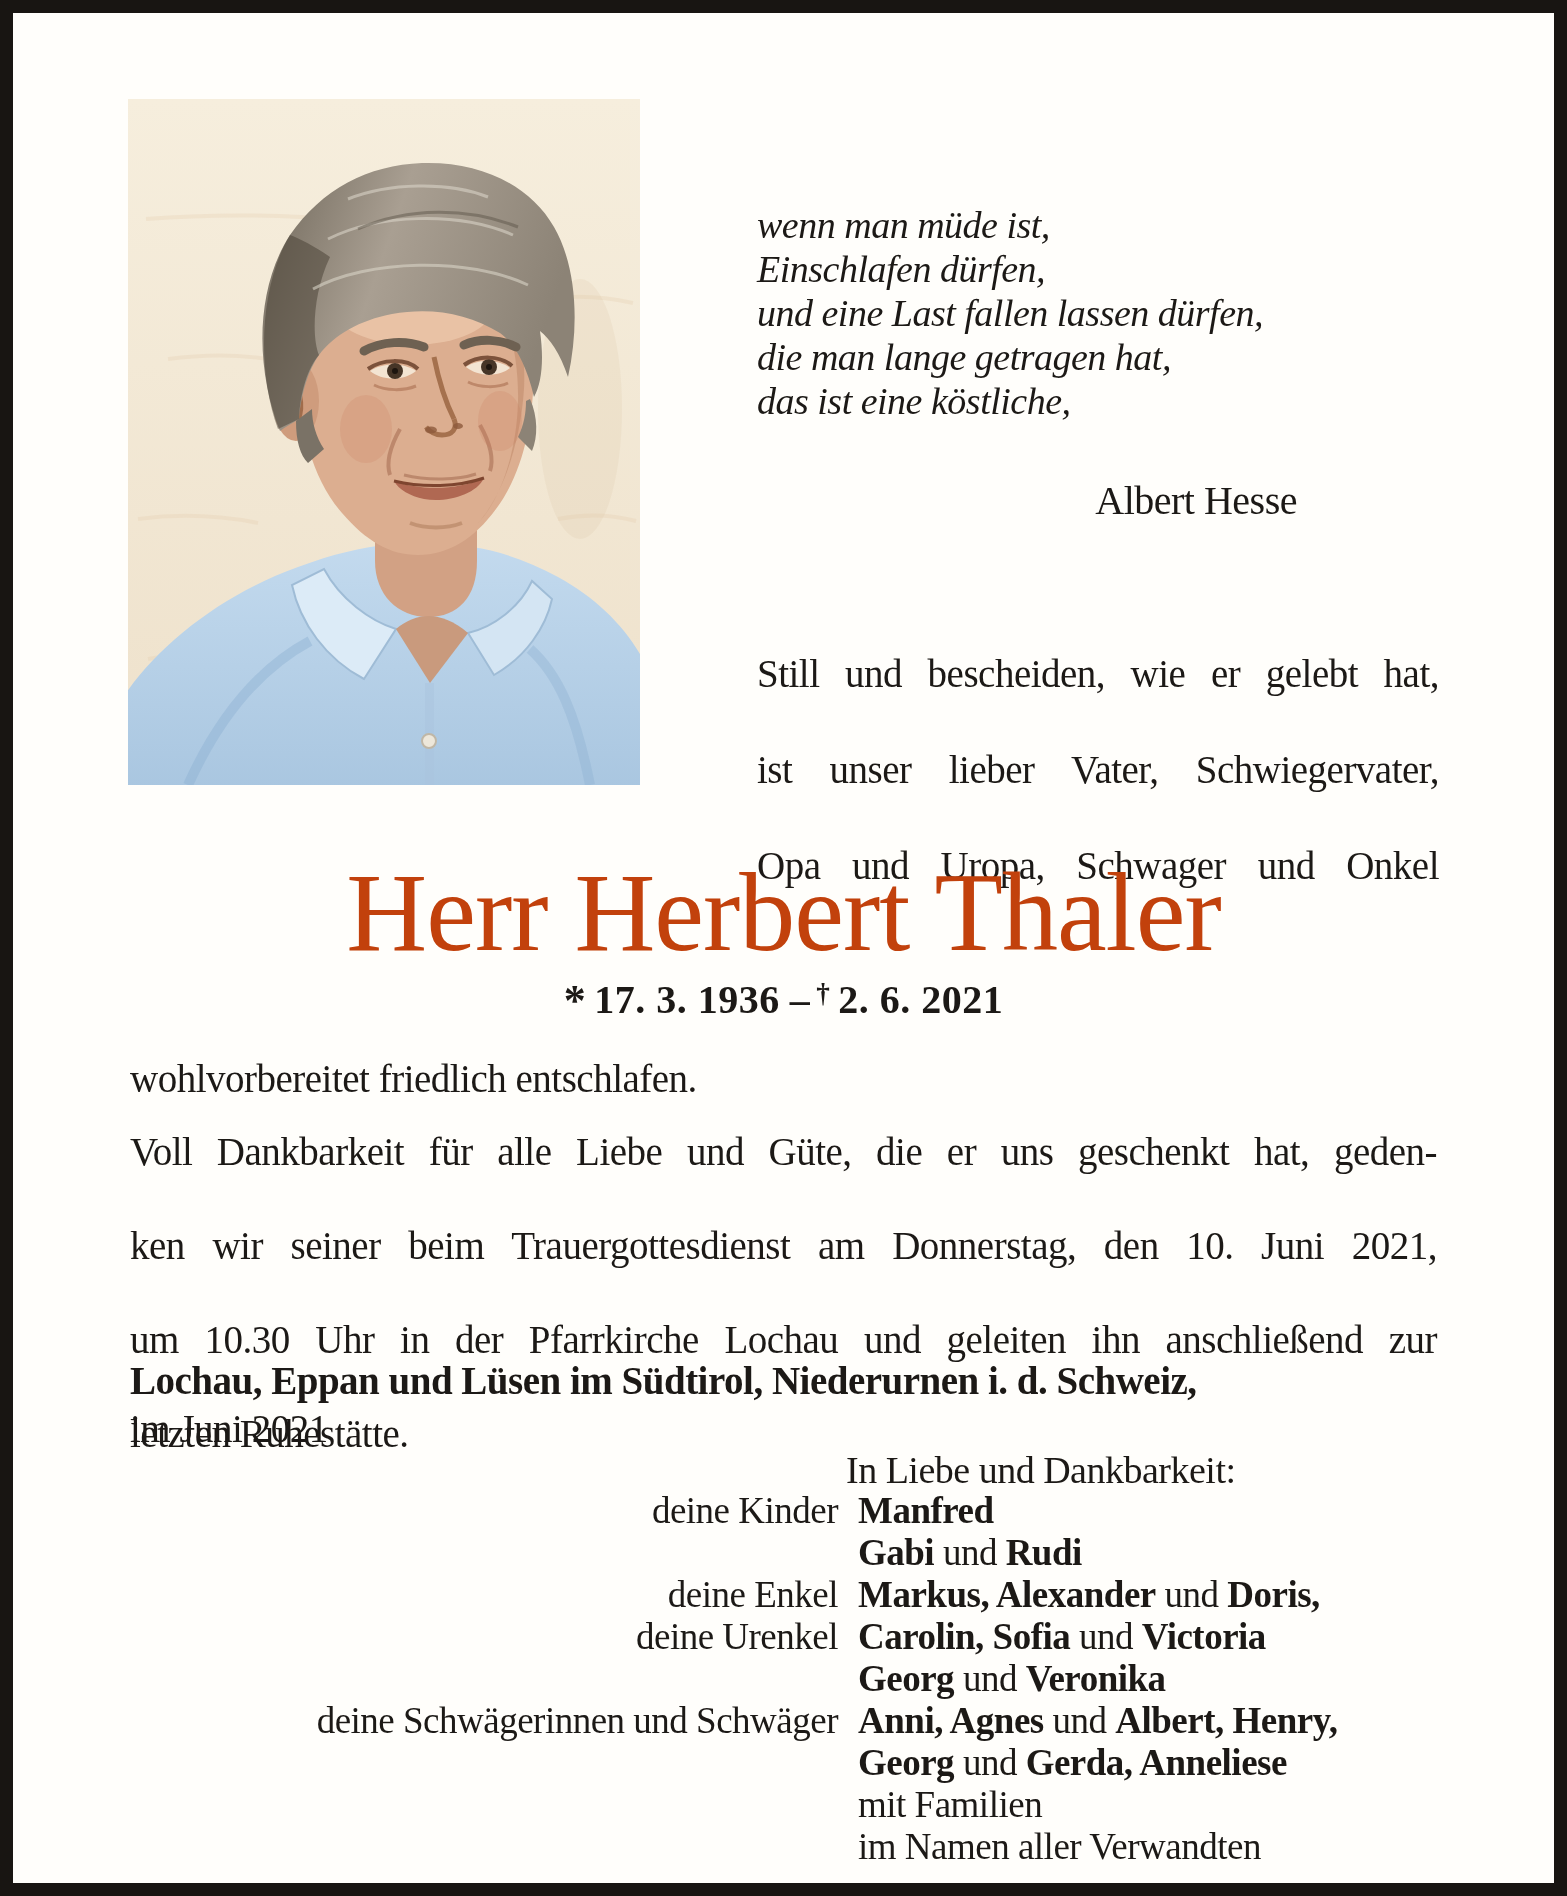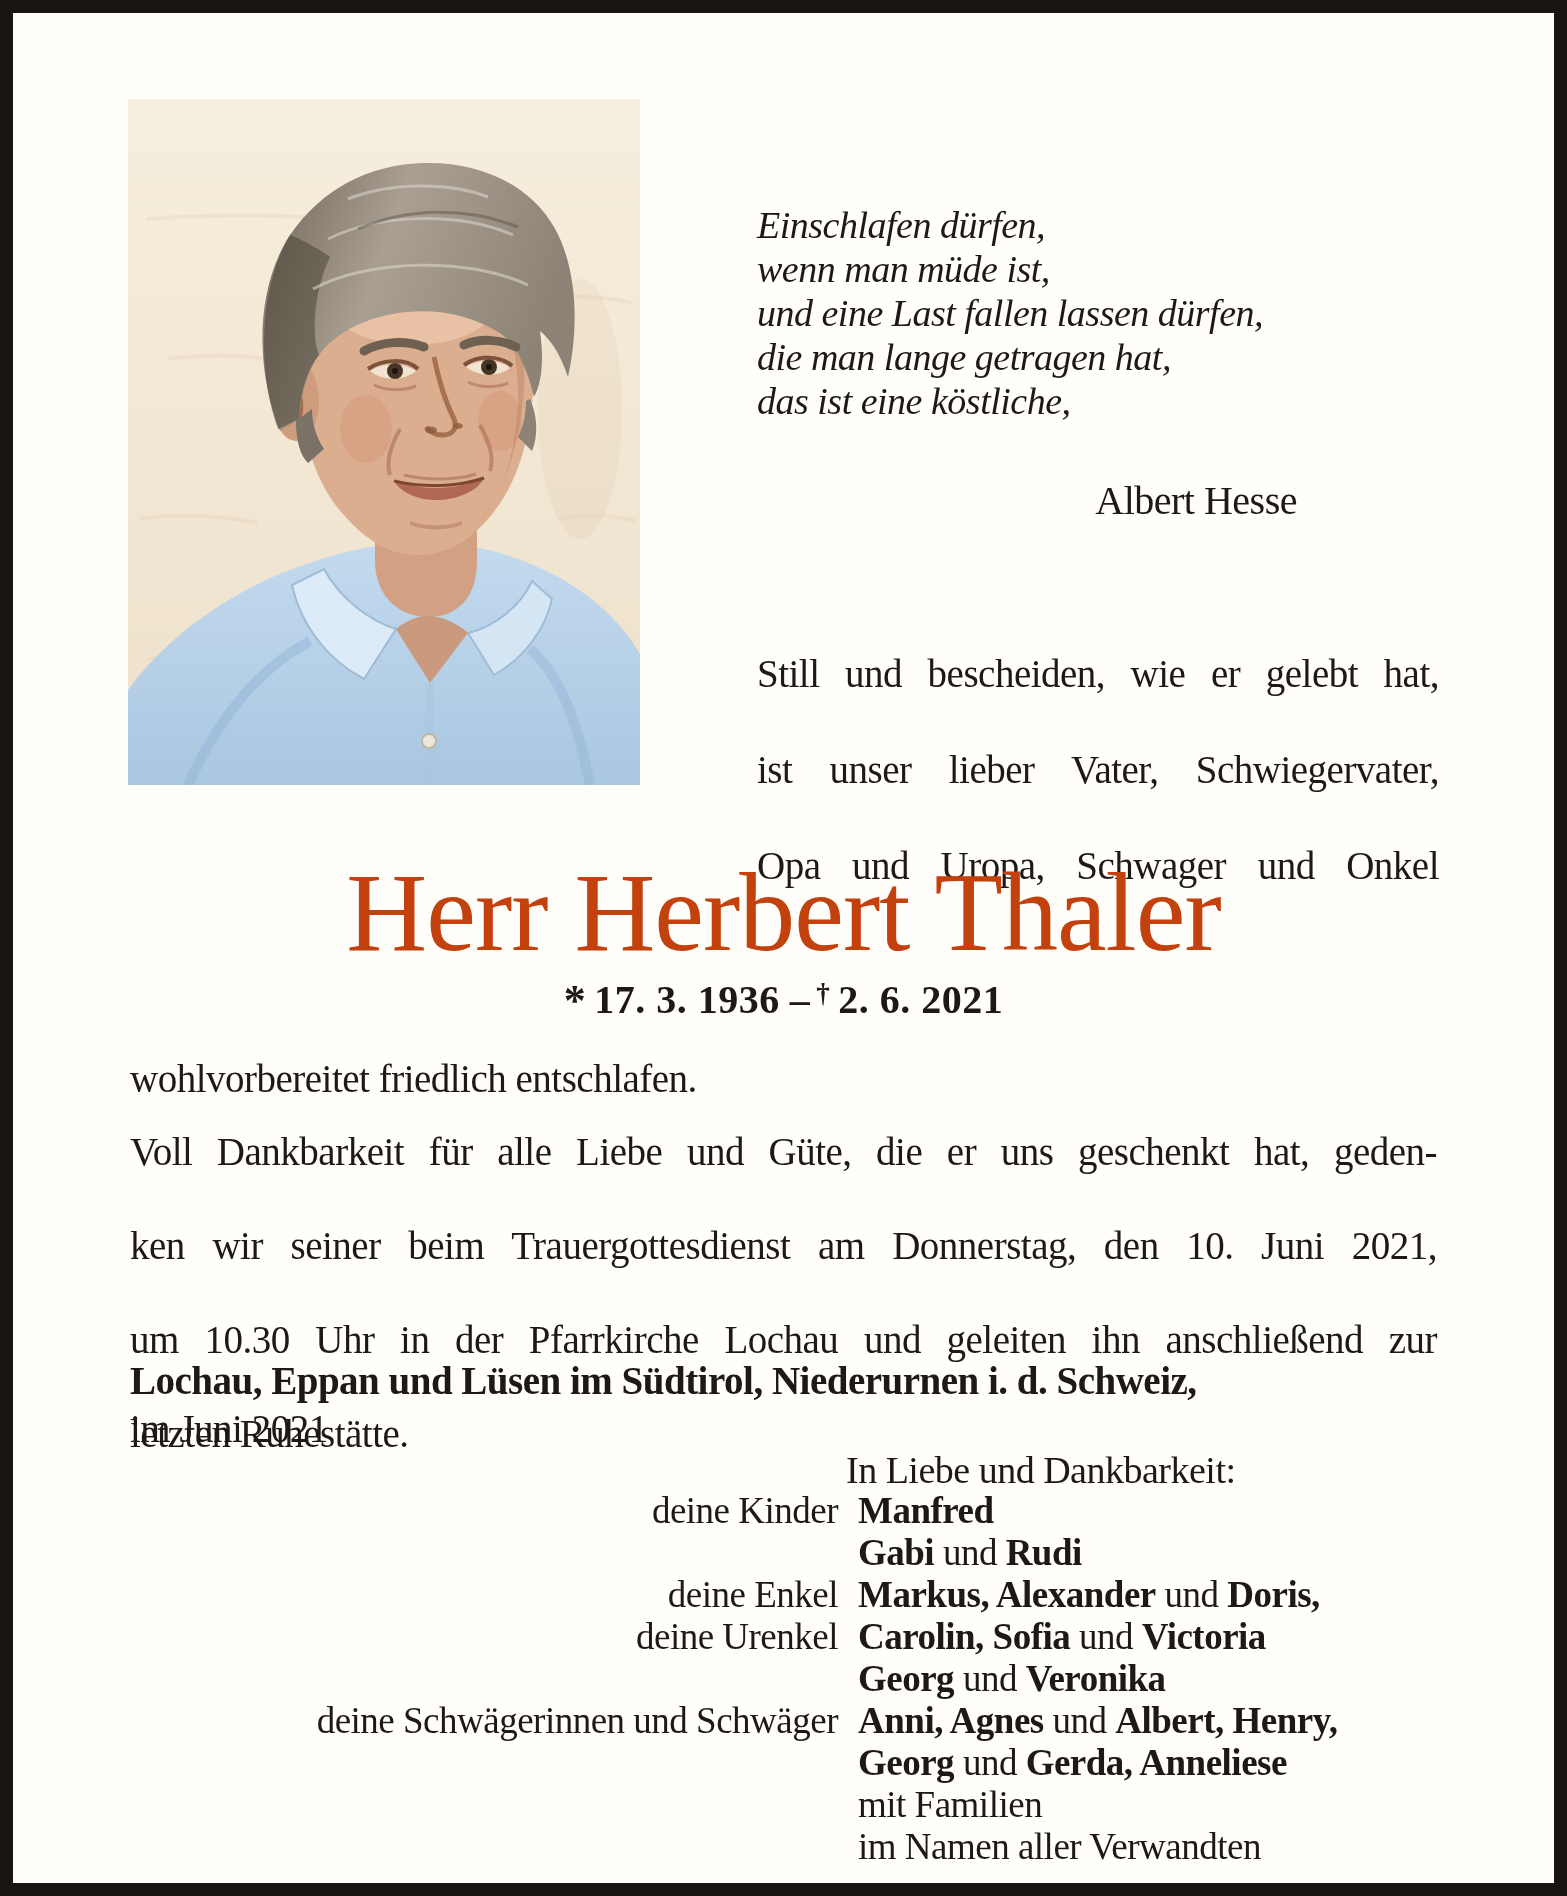--- a/index.html
+++ b/index.html
@@ -156,22 +156,22 @@
       <g>
         <path d="M 266 382 C 292 392 332 391 356 379 C 348 396 318 404 296 400 C 282 397 271 391 266 382 Z" fill="#b06852"></path>
         <path d="M 266 382 C 295 389 330 388 356 379" stroke="#7e452f" stroke-width="3" fill="none"></path>
         <path d="M 276 376 C 300 382 330 381 348 375" stroke="#8c5037" stroke-width="3" fill="none" opacity="0.4"></path>
       </g>
       <path d="M 282 424 C 298 430 318 430 334 424" stroke="#96613f" stroke-width="4" fill="none" opacity="0.35"></path>
     </svg>
   </div>
 
   <div class="poem" id="poem">
+      <div class="line">wenn man müde ist,</div>
       <div class="line">Einschlafen dürfen,</div>
-      <div class="line">wenn man müde ist,</div>
       <div class="line">und eine Last fallen lassen dürfen,</div>
       <div class="line">die man lange getragen hat,</div>
       <div class="line">das ist eine köstliche,</div>
     </div>
   <div class="attribution">Albert Hesse</div>
 
   <div class="intro" id="intro">
       <div class="jline">Still und bescheiden, wie er gelebt hat,</div>
       <div class="jline">ist unser lieber Vater, Schwiegervater,</div>
       <div class="jline">Opa und Uropa, Schwager und Onkel</div>

